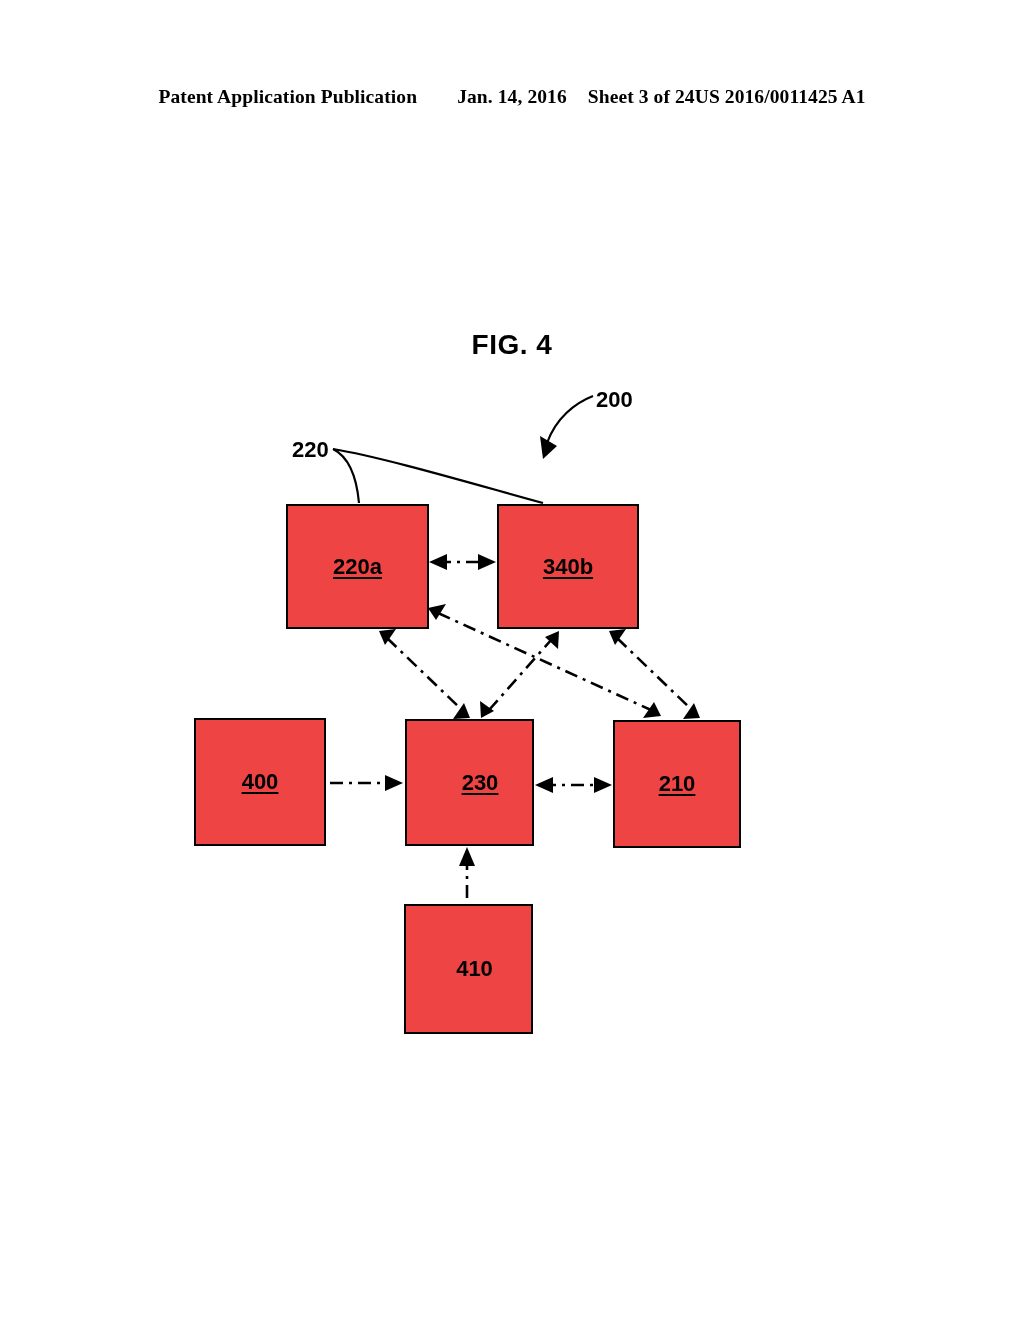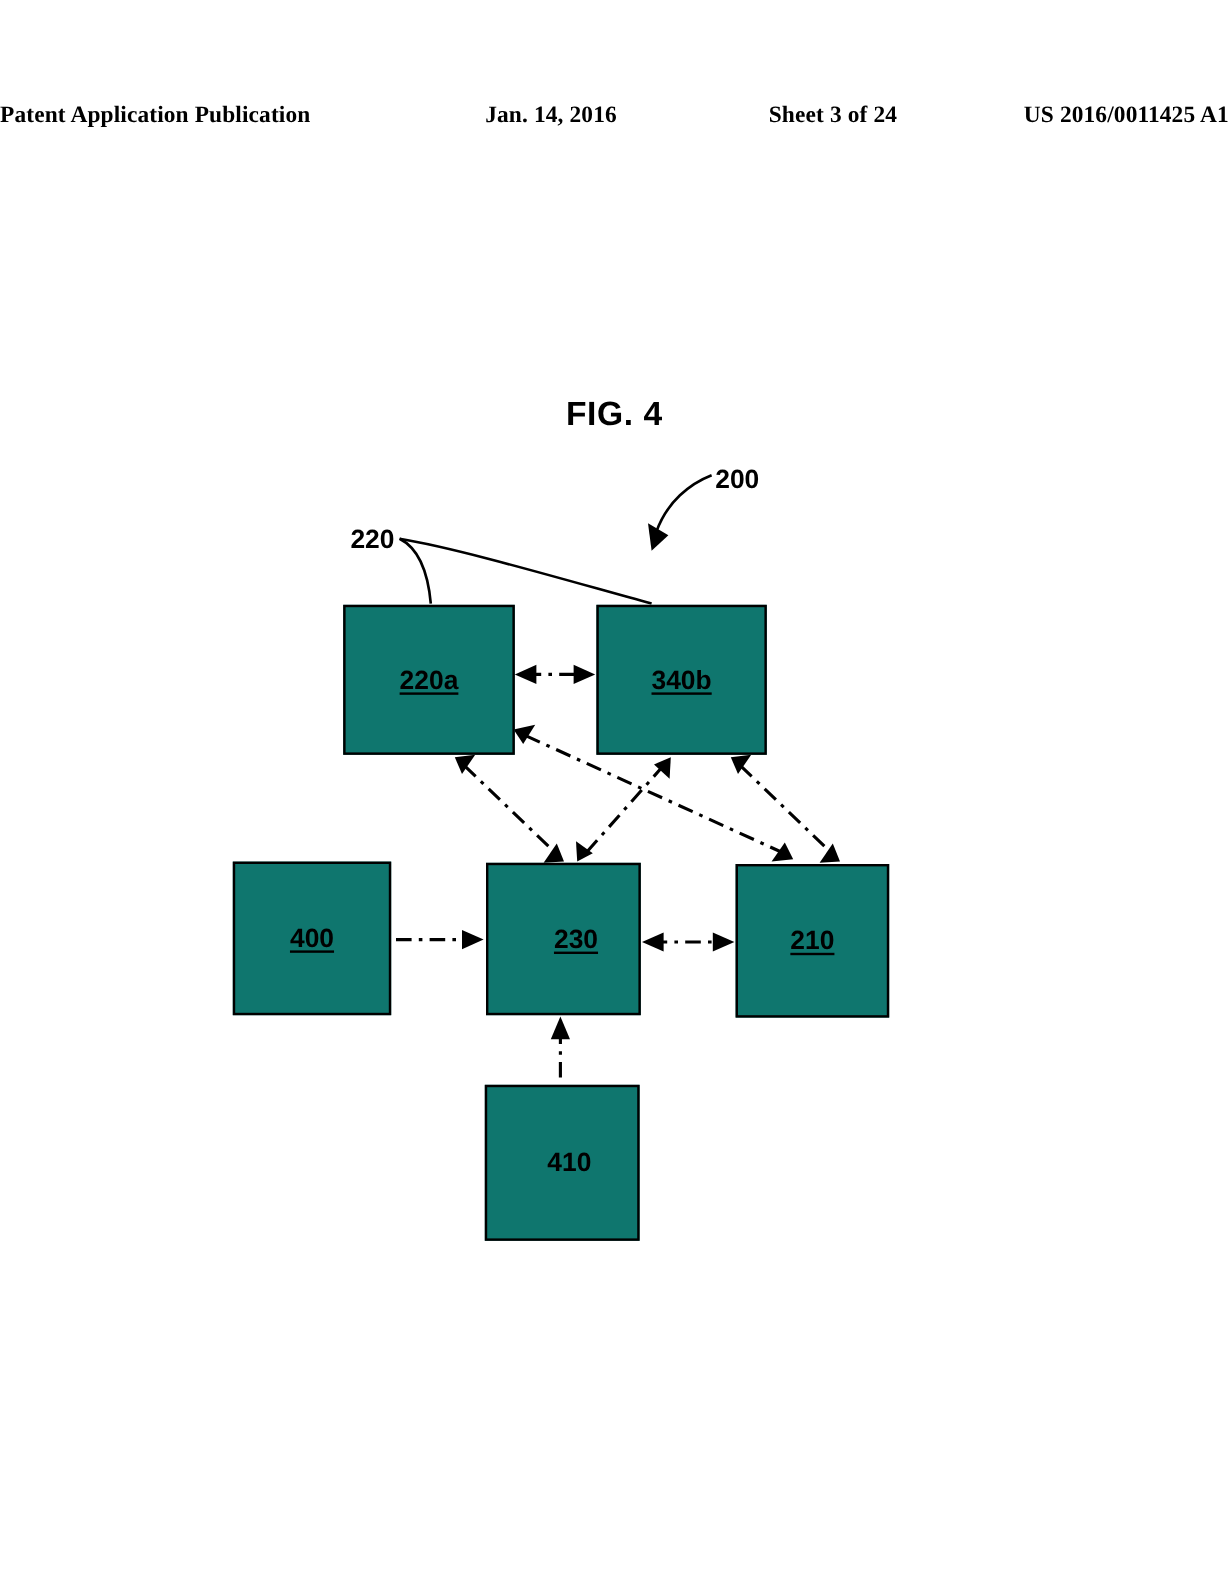--- a/index.html
+++ b/index.html
@@ -17,21 +17,21 @@
   }
 
   
   #patent-header {
     position: absolute;
     top: 86px;
     left: 0;
     width: 1024px;
     height: 30px;
     display: flex;
-    justify-content: space-between;
+    justify-content: center;
     align-items: baseline;
     font-family: "Liberation Serif", serif;
     font-weight: bold;
     font-size: 19.5px;
     letter-spacing: 0.1px;
     white-space: nowrap;
   }
   #patent-header .hdr-pub     { margin-right: 40px; }
   #patent-header .hdr-date    { margin-right: 21px; }
   #patent-header .hdr-sheet   { }
@@ -55,21 +55,21 @@
     font-size: 28px;
     font-weight: 600;
     letter-spacing: 0.5px;
   }
 
   
   .node-box {
     position: absolute;
     box-sizing: border-box;
     border: 2.5px solid #000;
-    background: #0f766e;
+    background: #ef4444;
     display: flex;
     align-items: center;
     justify-content: center;
     font-size: 22px;
     font-weight: 600;
     z-index: 3;
   }
   .node-box .node-label { display: inline-block; }
   .node-box.underlined .node-label {
     text-decoration: underline;

